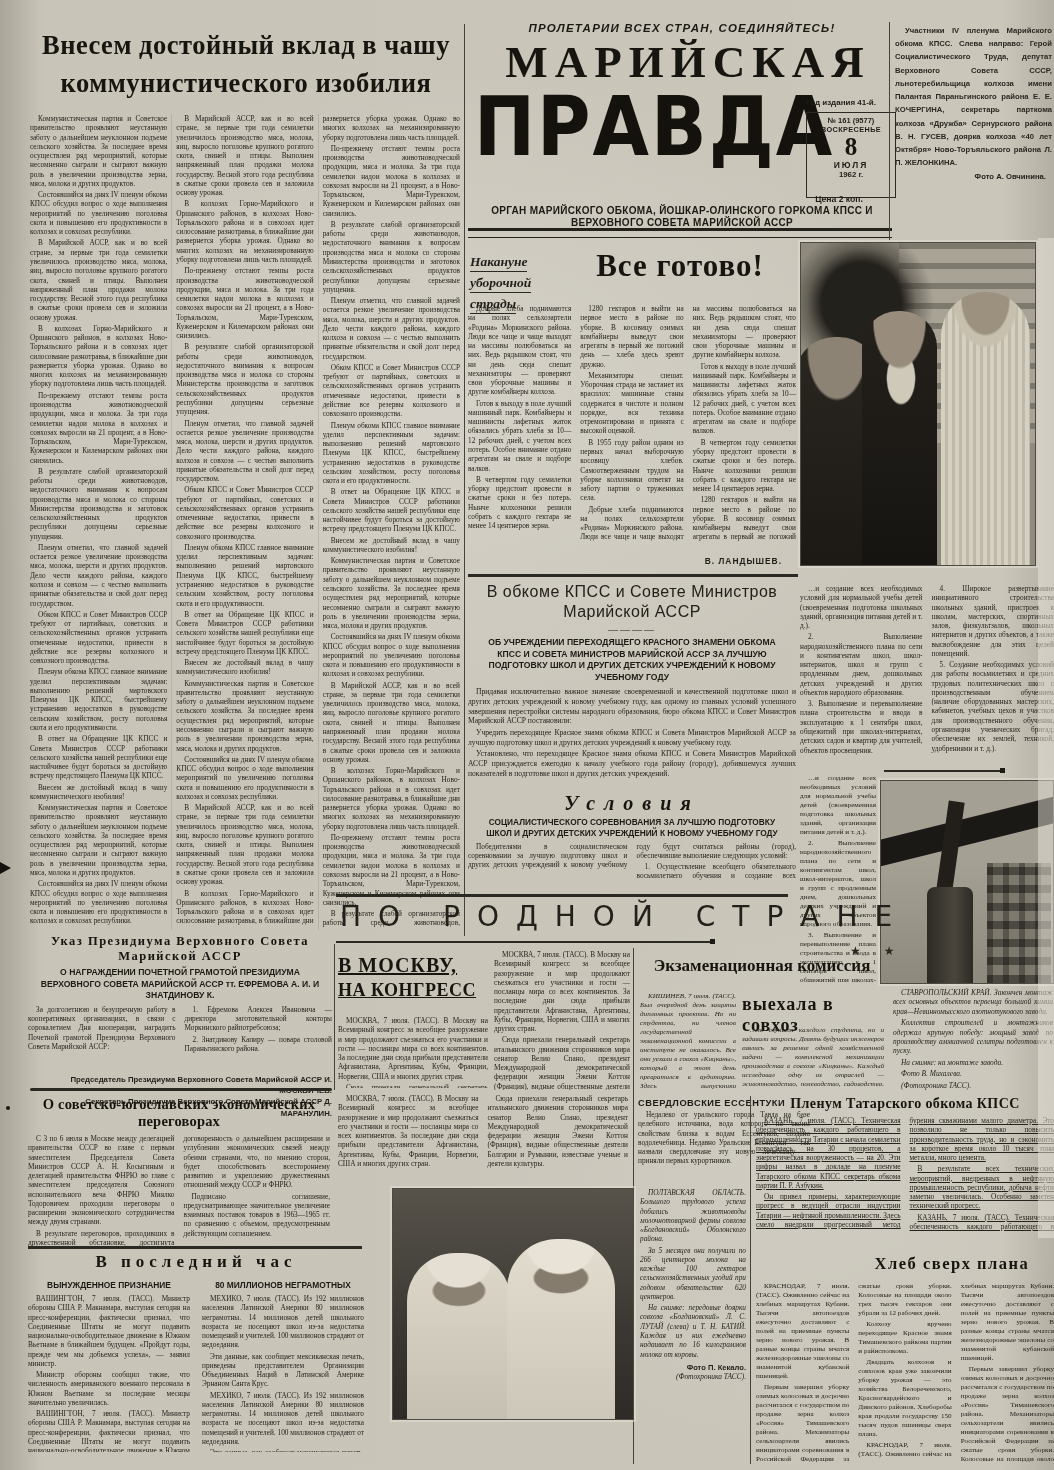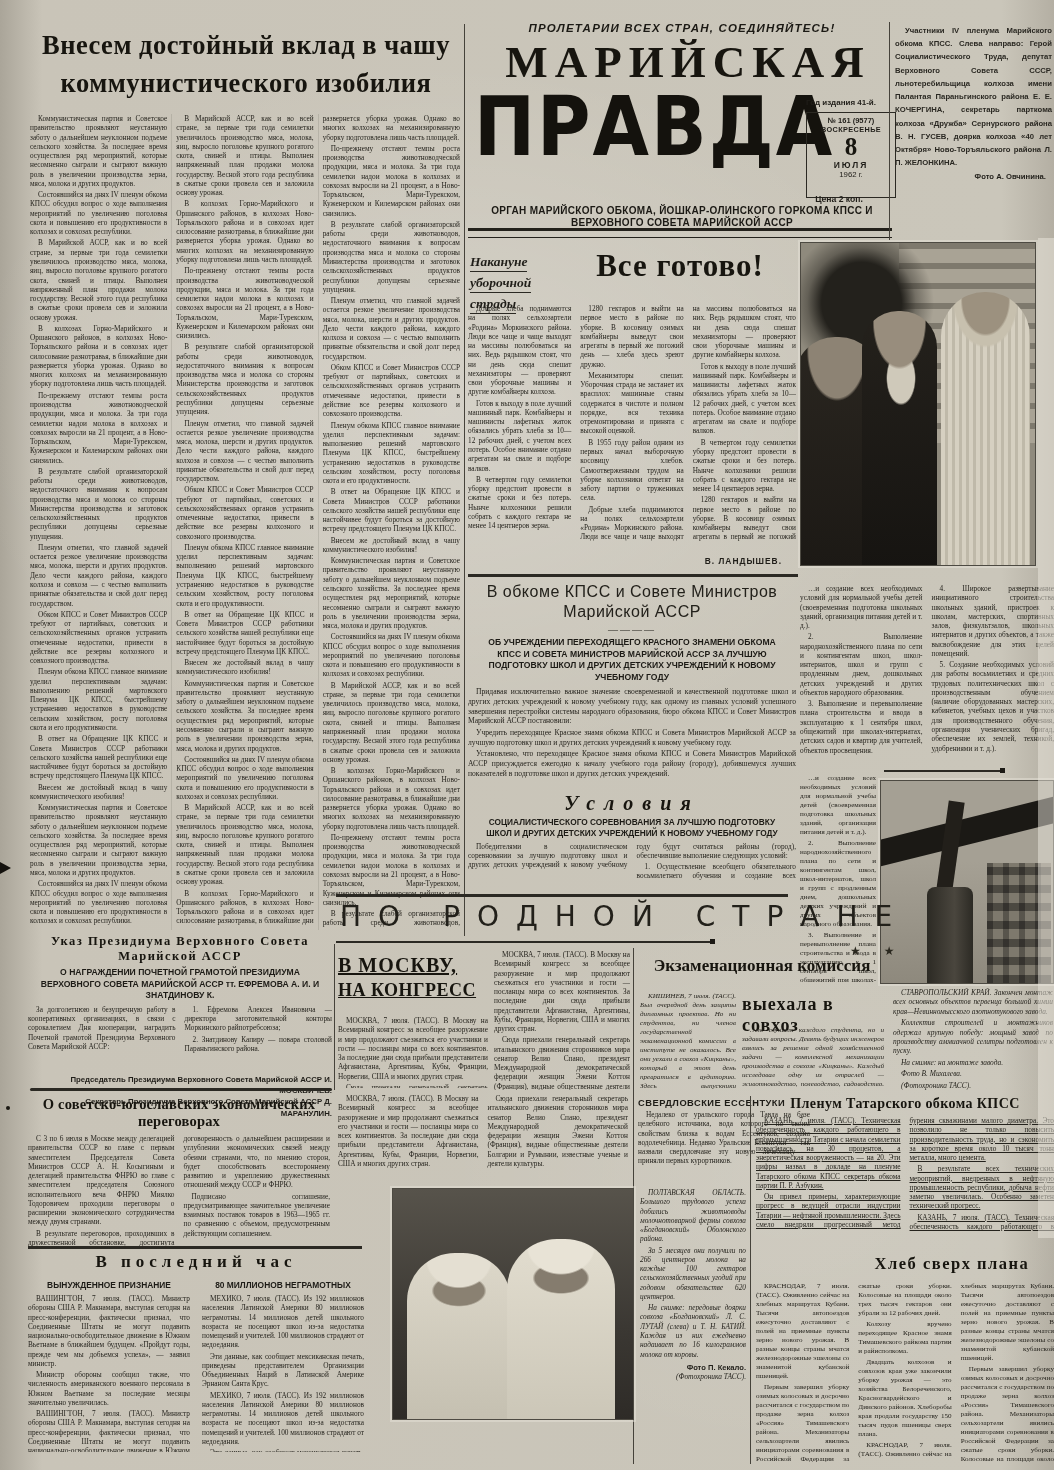--- a/index.html
+++ b/index.html
@@ -85,21 +85,21 @@
   <div class="abs" style="left:470px;top:22px;width:424px;height:206px;">
     <div class="abs sans ctr" style="left:0;top:0;width:100%;font-size:11.5px;font-weight:bold;font-style:italic;letter-spacing:1.2px;color:#1b1914;">ПРОЛЕТАРИИ ВСЕХ СТРАН, СОЕДИНЯЙТЕСЬ!</div>
     <div class="abs headline-serif" style="left:18px;top:18px;width:400px;text-align:center;font-size:45px;letter-spacing:7px;line-height:1;">МАРИЙСКАЯ</div>
     <div class="abs dejavu" style="left:4px;top:66px;width:340px;font-size:73px;font-weight:bold;letter-spacing:2px;line-height:.95;color:#14120d;transform:scaleY(1.12);transform-origin:top left;">ПРАВДА</div>
     <div class="abs sans" style="left:336px;top:76px;width:90px;font-size:8px;font-weight:bold;">Год издания 41-й.</div>
     <div class="abs ctr" style="left:336px;top:90px;width:64px;height:78px;border:1.5px solid #2b2923;padding:3px 12px;">
       <div class="sans" style="font-size:7.5px;font-weight:bold;">№ 161 (9577)</div>
       <div class="sans" style="font-size:7.3px;font-weight:bold;letter-spacing:.4px;">ВОСКРЕСЕНЬЕ</div>
       <div class="headline-serif" style="font-size:25px;line-height:1.05;">8</div>
       <div class="sans" style="font-size:8.5px;font-weight:bold;letter-spacing:2px;">ИЮЛЯ</div>
-      <div class="sans" style="font-size:7.8px;font-weight:normal;">1962 г.</div>
+      <div class="sans" style="font-size:7.8px;font-weight:bold;">1962 г.</div>
     </div>
     <div class="abs sans ctr" style="left:326px;top:172px;width:86px;font-size:8.6px;font-weight:bold;">Цена 2 коп.</div>
     <div class="abs sans ctr" style="left:0;top:183px;width:424px;font-size:10px;font-weight:bold;line-height:1.15;letter-spacing:.3px;color:#1b1914;">ОРГАН МАРИЙСКОГО ОБКОМА, ЙОШКАР-ОЛИНСКОГО ГОРКОМА КПСС И ВЕРХОВНОГО СОВЕТА МАРИЙСКОЙ АССР</div>
   </div>
   <div class="abs" style="left:468px;top:228px;width:424px;height:6px;border-top:3.5px solid #23211b;border-bottom:1px solid #23211b;"></div>
 
   <div class="abs vrule" style="left:889px;top:22px;height:218px;"></div>
   <div class="abs" style="left:895px;top:24px;width:157px;height:214px;">
     <div class="just sans" style="font-size:7.7px;line-height:1.72;font-weight:bold;color:#2a2822;text-indent:10px;">Участники IV пленума Марийского обкома КПСС. Слева направо: Герой Социалистического Труда, депутат Верховного Совета СССР, льнотеребильщица колхоза имени Палантая Параньгинского района Е. Е. КОЧЕРГИНА, секретарь парткома колхоза «Дружба» Сернурского района В. Н. ГУСЕВ, доярка колхоза «40 лет Октября» Ново-Торъяльского района Л. П. ЖЕЛОНКИНА.</div>
     <div class="sans" style="font-size:7.7px;font-weight:bold;text-align:right;margin-top:2px;padding-right:6px;">Фото А. Овчинина.</div>

